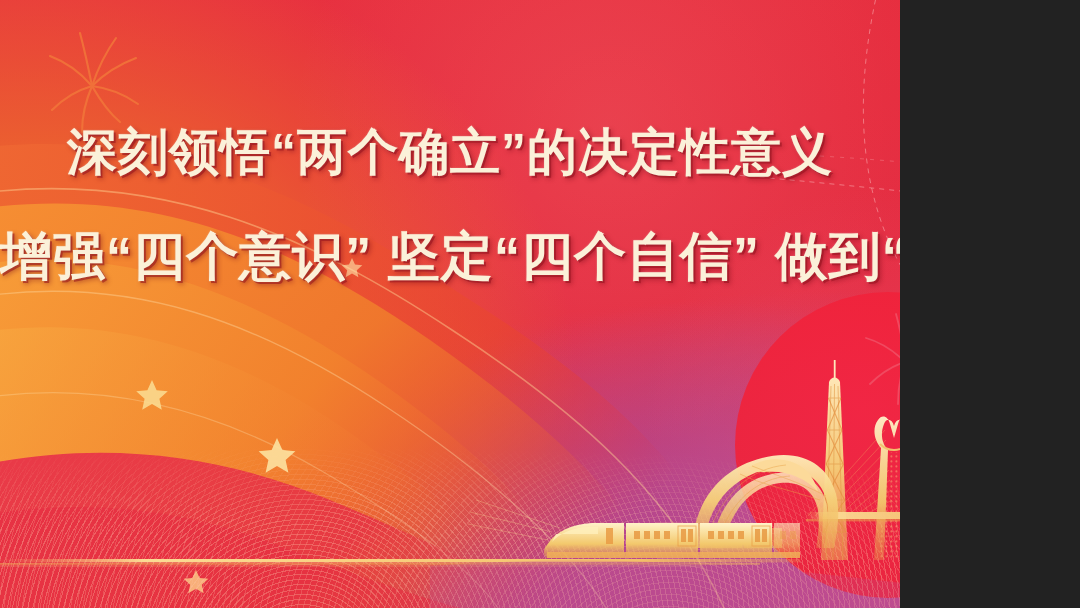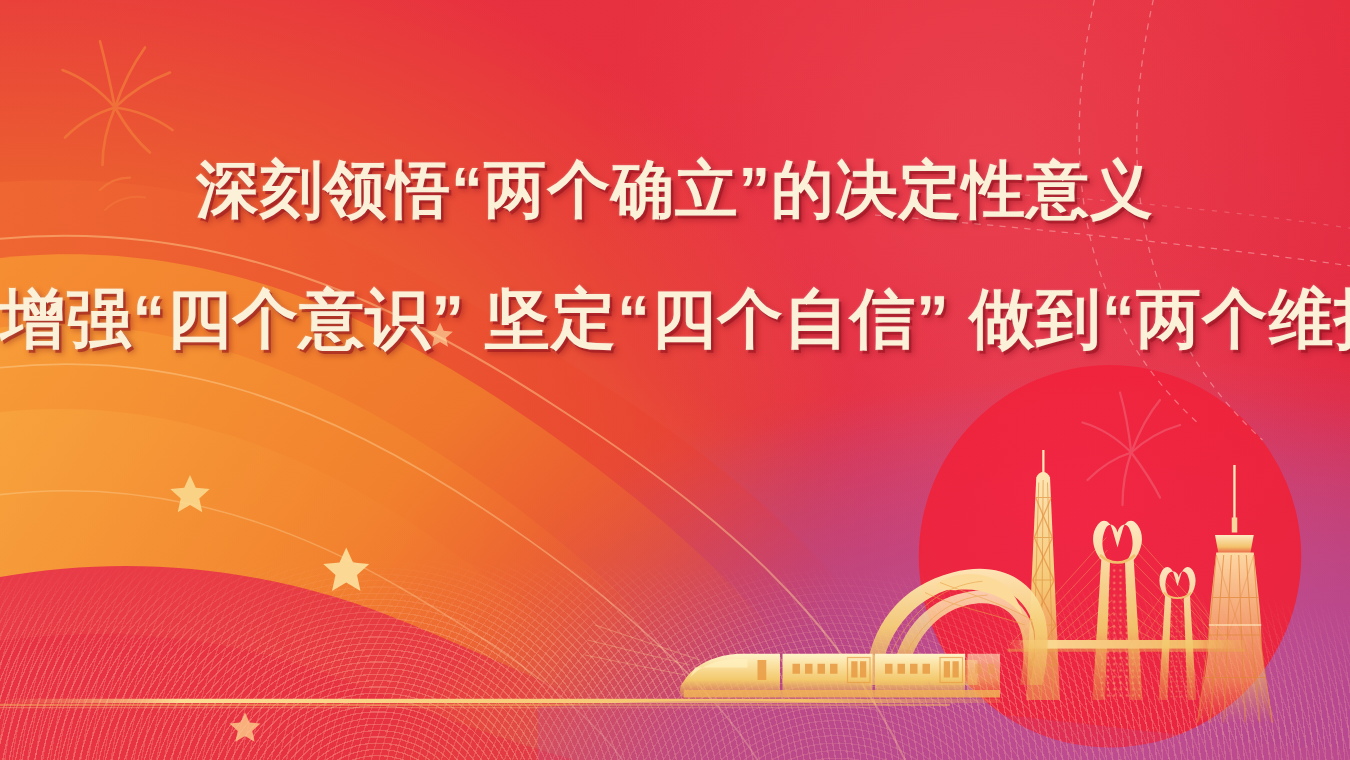--- a/index.html
+++ b/index.html
@@ -1,20 +1,20 @@
 <!DOCTYPE html>
 <html><head>
 <meta charset="utf-8">
 <title>Banner</title>
 <style>
   * { margin:0; padding:0; box-sizing:border-box; }
   html,body{ background:#222; }
   #stage{
     position:relative;
-    width:1080px; height:608px;
+    width:900px; height:608px;
     overflow:hidden;
     font-family:"Liberation Sans","DejaVu Sans",sans-serif;
   }
 
   
   .layer{ position:absolute; inset:0; }
 
   #bg-base{
     background:
       radial-gradient(120% 95% at 92% 100%, #b8488f 0%, #b8488f 16%, rgba(184,72,143,0) 55%),

